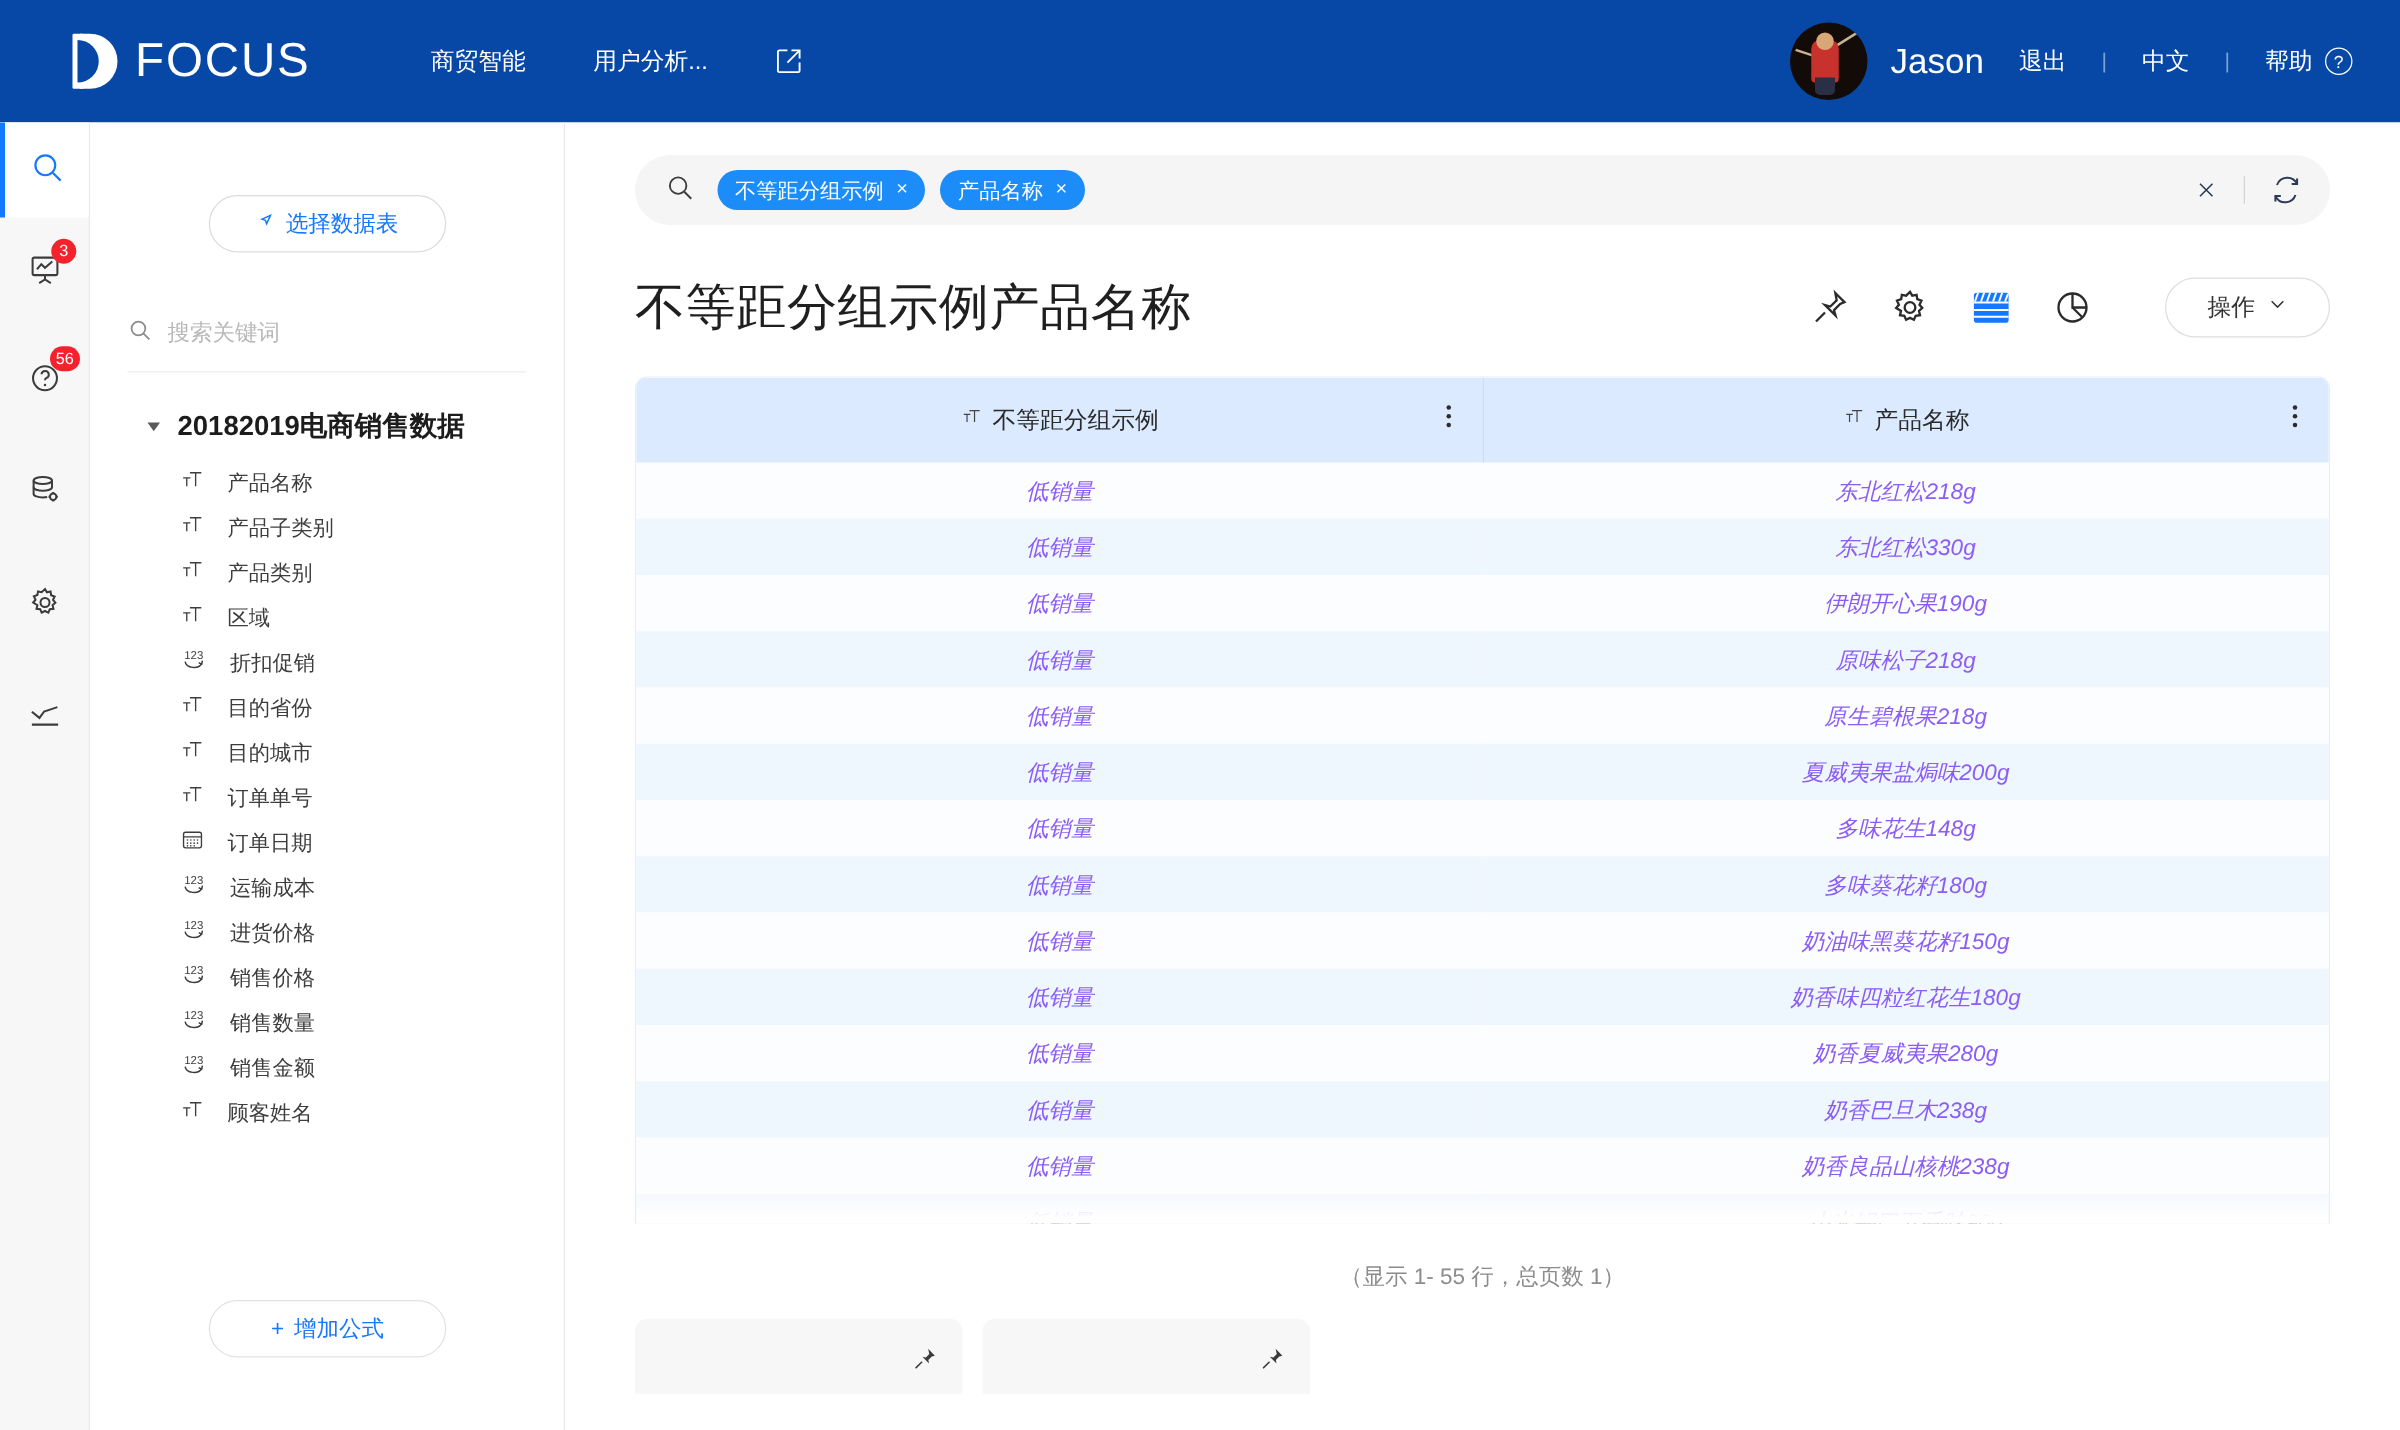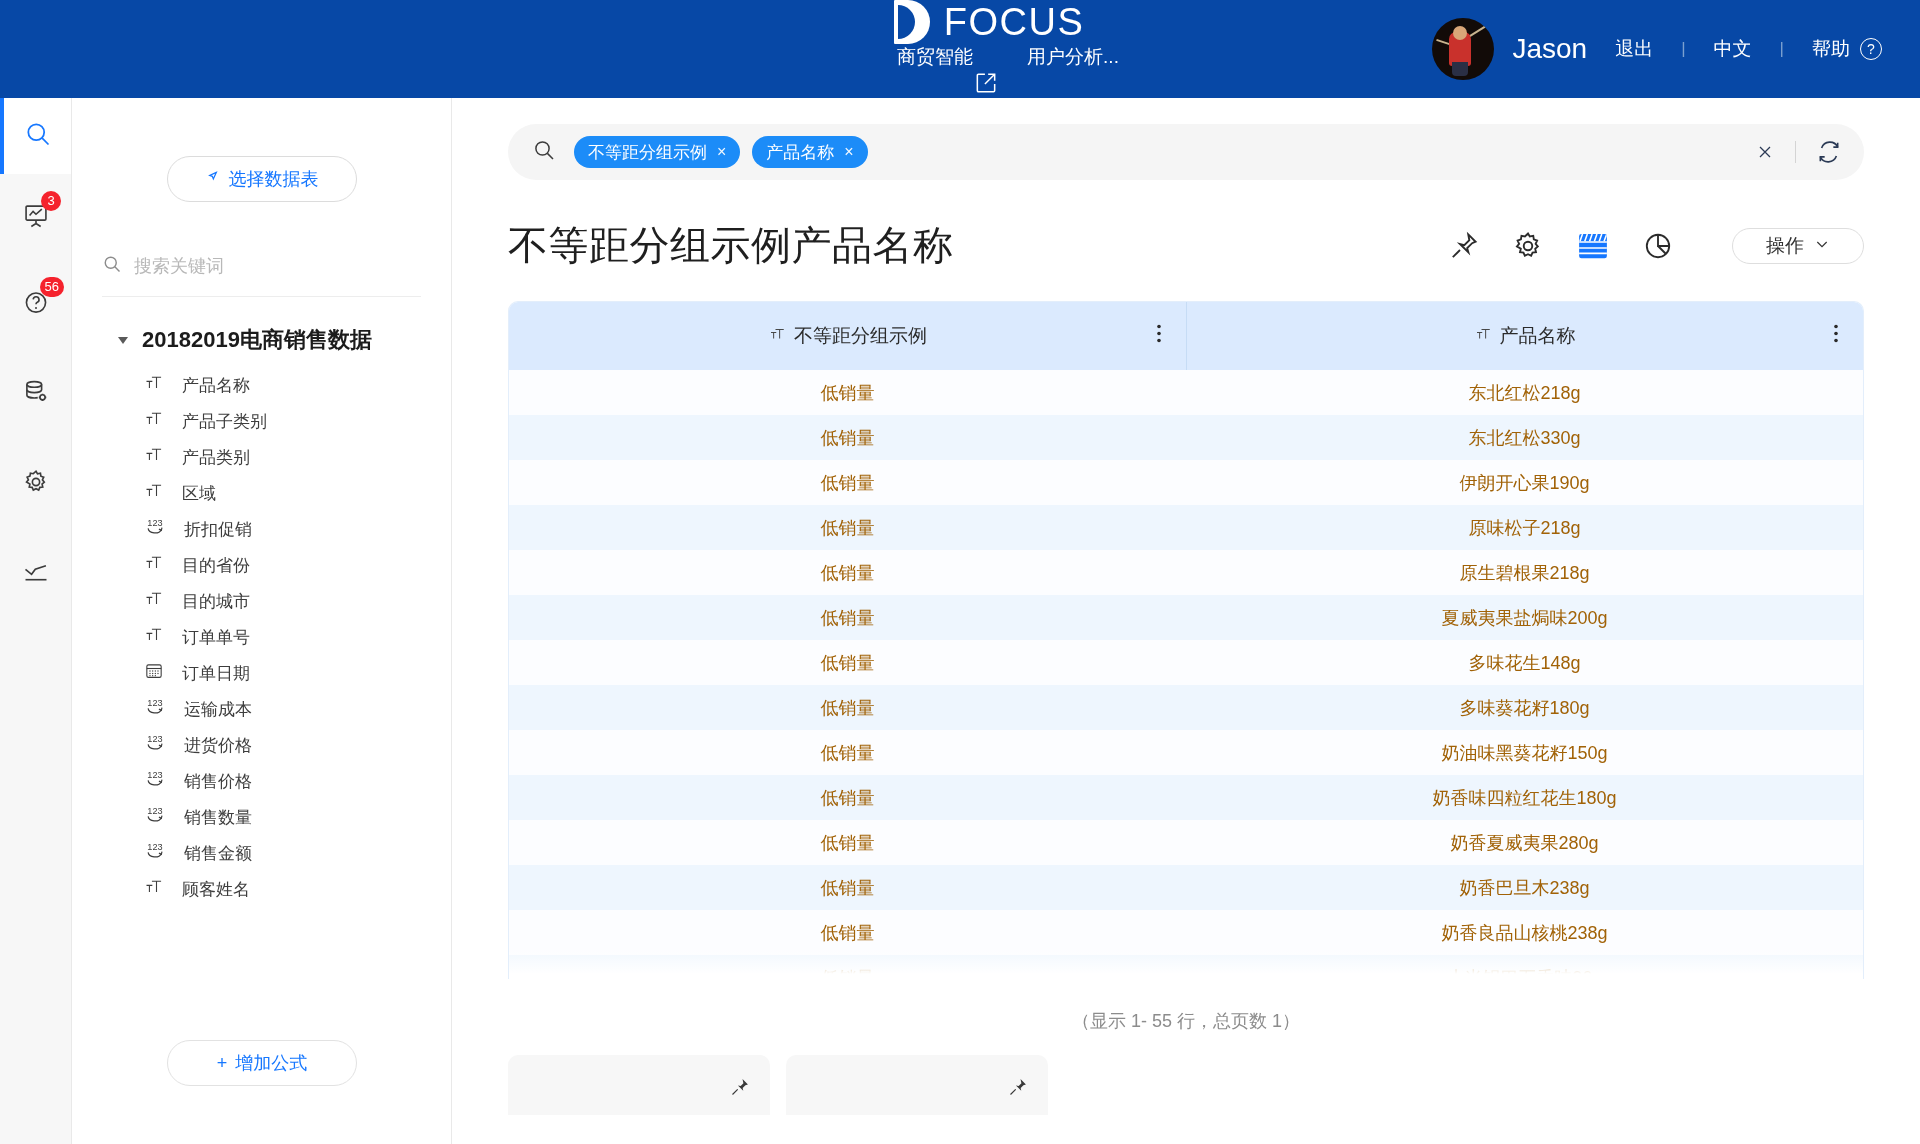--- a/index.html
+++ b/index.html
@@ -9,21 +9,20 @@
     background: #ffffff;
     overflow: hidden;
   }
 
   
   #topbar {
     height: 98px; width: 100%;
     background: #0748a6;
     display: flex; align-items: center;
     position: relative;
-    flex-direction: column;
   }
   .logo-wrap { display:flex; align-items:center; margin-left: 58px; }
   .logo-mark { width: 36px; height: 44px; position: relative; margin-right: 14px; }
   .logo-mark .bar { position:absolute; left:0; top:0; width:9px; height:44px; background:#fff; border-radius:1px;}
   .logo-mark .moon { position:absolute; left:6px; top:0; width:30px; height:44px; background:#fff;
     border-radius: 0 22px 22px 0; }
   .logo-mark .cut { position:absolute; left:4px; top:5px; width:17px; height:34px; background:#0748a6;
     border-radius: 0 17px 17px 0;}
   .logo-text { color:#fff; font-size:38px; letter-spacing: 1.5px; font-weight: 400; }
 
@@ -114,37 +113,37 @@
   }
   .chip .x { font-size:16px; opacity:.95; }
   .sb-right { position:absolute; right:22px; display:flex; align-items:center; gap:20px; }
   .sb-sep { width:1px; height:22px; background:#d4d4d4; }
 
   .title-row { margin: 38px 56px 0 56px; display:flex; align-items:center; justify-content:space-between; }
   .page-title { font-size:40px; color:#1f1f1f; font-weight:400; letter-spacing:.5px;}
   .tools { display:flex; align-items:center; gap:32px; }
   .tool { cursor:pointer; display:flex; align-items:center; justify-content:center; }
   .op-btn {
-    margin-left: 26px; width:132px; height:36px; border:1px solid #dedede; border-radius:24px;
+    margin-left: 26px; width:132px; height:48px; border:1px solid #dedede; border-radius:24px;
     display:flex; align-items:center; justify-content:center; gap:10px; font-size:19px; color:#333; cursor:pointer;
   }
 
   
   .table-wrap {
     margin: 28px 56px 0 56px; border-radius:10px 10px 0 0; overflow:hidden;
     border:1px solid #e3eefb; border-bottom:none; background:#fff; height:678px; position:relative;
   }
   table { width:100%; border-collapse:collapse; table-layout:fixed; }
   thead th {
     background:#dbeafe; height:68px; font-size:19px; color:#2b2b2b; font-weight:400; position:relative;
   }
   thead th .thinner { display:flex; align-items:center; justify-content:center; gap:8px;}
   thead th .dots { position:absolute; right:24px; top:50%; transform:translateY(-50%); cursor:pointer; }
   thead th.colsep::after{ content:""; position:absolute; left:0; top:0; bottom:0; width:1px; background:#c6dcf5;}
-  tbody td { height:45px; font-size:18px; color:#a16207; text-align:center; }
+  tbody td { height:45px; font-size:18px; color:#8b5cf6; text-align:center;font-style:italic; }
   tbody tr:nth-child(odd) { background:#fcfdff; }
   tbody tr:nth-child(even) { background:#eef6fe; }
 
   .rowcount { text-align:center; font-size:18px; color:#8c8c8c; margin-top:30px; }
 
   .bottom-cards { margin: 22px 56px 0 56px; display:flex; gap:16px; }
   .bcard {
     width:262px; height:60px; background:#f7f7f7; border-radius:10px 10px 0 0; position:relative;
   }
   .bcard .pin { position:absolute; right:20px; top:22px; }

